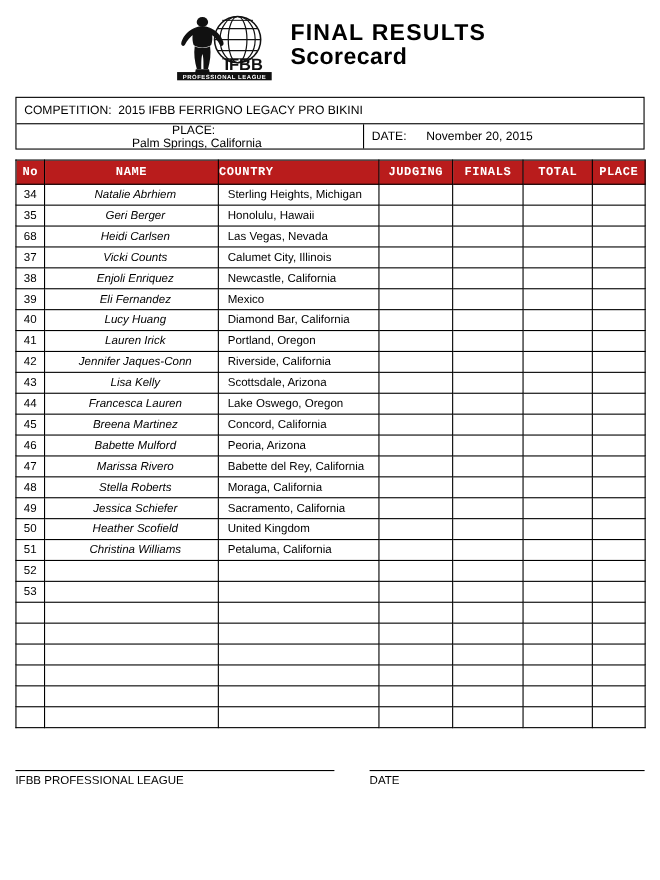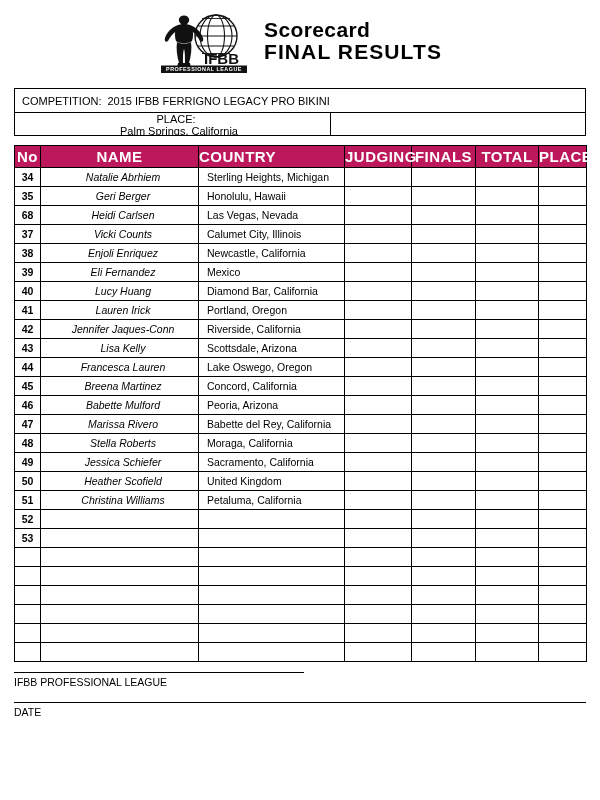--- a/index.html
+++ b/index.html
@@ -89,57 +89,57 @@
     border-collapse: collapse;
     table-layout: fixed;
   }
   .results-table th,
   .results-table td {
     border: 1.2px solid #000;
     box-sizing: border-box;
     padding: 0;
   }
   .results-table thead th {
-    background: #be185d;
+    background: #b91c1c;
     color: #ffffff;
     height: 22px;
-    font-size: 15px;
+    font-size: 11px;
     font-weight: bold;
     letter-spacing: 0.5px;
     border-color: #000;
+    font-family: Liberation Mono, monospace;
   }
   .results-table tbody td {
     height: 19px;
     font-size: 10.5px;
   }
   .col-no      { width: 26px;  text-align: center; }
   .col-name    { width: 158px; text-align: center; }
   .col-country { width: 146px; text-align: left; }
   .col-judging { width: 67px;  text-align: center; }
   .col-finals  { width: 64px;  text-align: center; }
   .col-total   { width: 63px;  text-align: center; }
   .col-place   { width: 48px;  text-align: center; }
 
   td.cell-no {
     text-align: center;
-    font-weight: bold;
+    font-weight: normal;
     font-size: 11px;
   }
   td.cell-name    { padding-left: 7px; font-style: italic; }
   td.cell-country { padding-left: 8px; }
 
   
   .footer {
     position: absolute;
     left: 14px;
-    top: 672px;
+    top: 700px;
     width: 572px;
     display: flex;
-    gap: 14px;
-    flex-direction: column;
+    gap: 32px;
   }
   .sig-group { box-sizing: border-box; }
   .sig-group.league { width: 290px; }
   .sig-group.date   { flex: 1; }
   .sig-line {
     border-top: 1.5px solid #000;
     height: 0;
   }
   .sig-label {
     font-size: 10.5px;
@@ -174,39 +174,43 @@
       </g>
 
       <text x="46" y="56" font-family="'Liberation Sans', sans-serif" font-size="15" font-weight="bold" fill="#111">IFBB</text>
 
       <rect x="3" y="57.5" width="86" height="7.5" fill="#111"></rect>
       <text x="46" y="63.4" text-anchor="middle" font-family="'Liberation Sans', sans-serif" font-size="5.4" font-weight="bold" fill="#ffffff" letter-spacing="0.5">PROFESSIONAL LEAGUE</text>
     </svg>
   </div>
 
   <div class="title-block">
+    <div class="title-line title-final">FINAL RESULTS</div>
     <div class="title-line title-score">Scorecard</div>
-    <div class="title-line title-final">FINAL RESULTS</div>
   </div>
 
 </div>
 
 <div class="info-box">
 
   <div class="info-row">
     <div class="info-cell full">
       <span class="info-label">COMPETITION:</span>
       <span class="info-value">2015 IFBB FERRIGNO LEGACY PRO BIKINI</span>
     </div>
   </div>
 
   <div class="info-row">
     <div class="info-cell place-cell">
       <span class="info-label">PLACE:</span>
       <span class="info-value">Palm Springs, California</span>
+    </div>
+    <div class="info-cell date-cell">
+      <span class="info-label">DATE:</span>
+      <span class="info-value date-value">November 20, 2015</span>
     </div>
   </div>
 
 </div>
 
 <table class="results-table">
   <thead>
     <tr>
       <th class="col-no">No</th>
       <th class="col-name">NAME</th>

